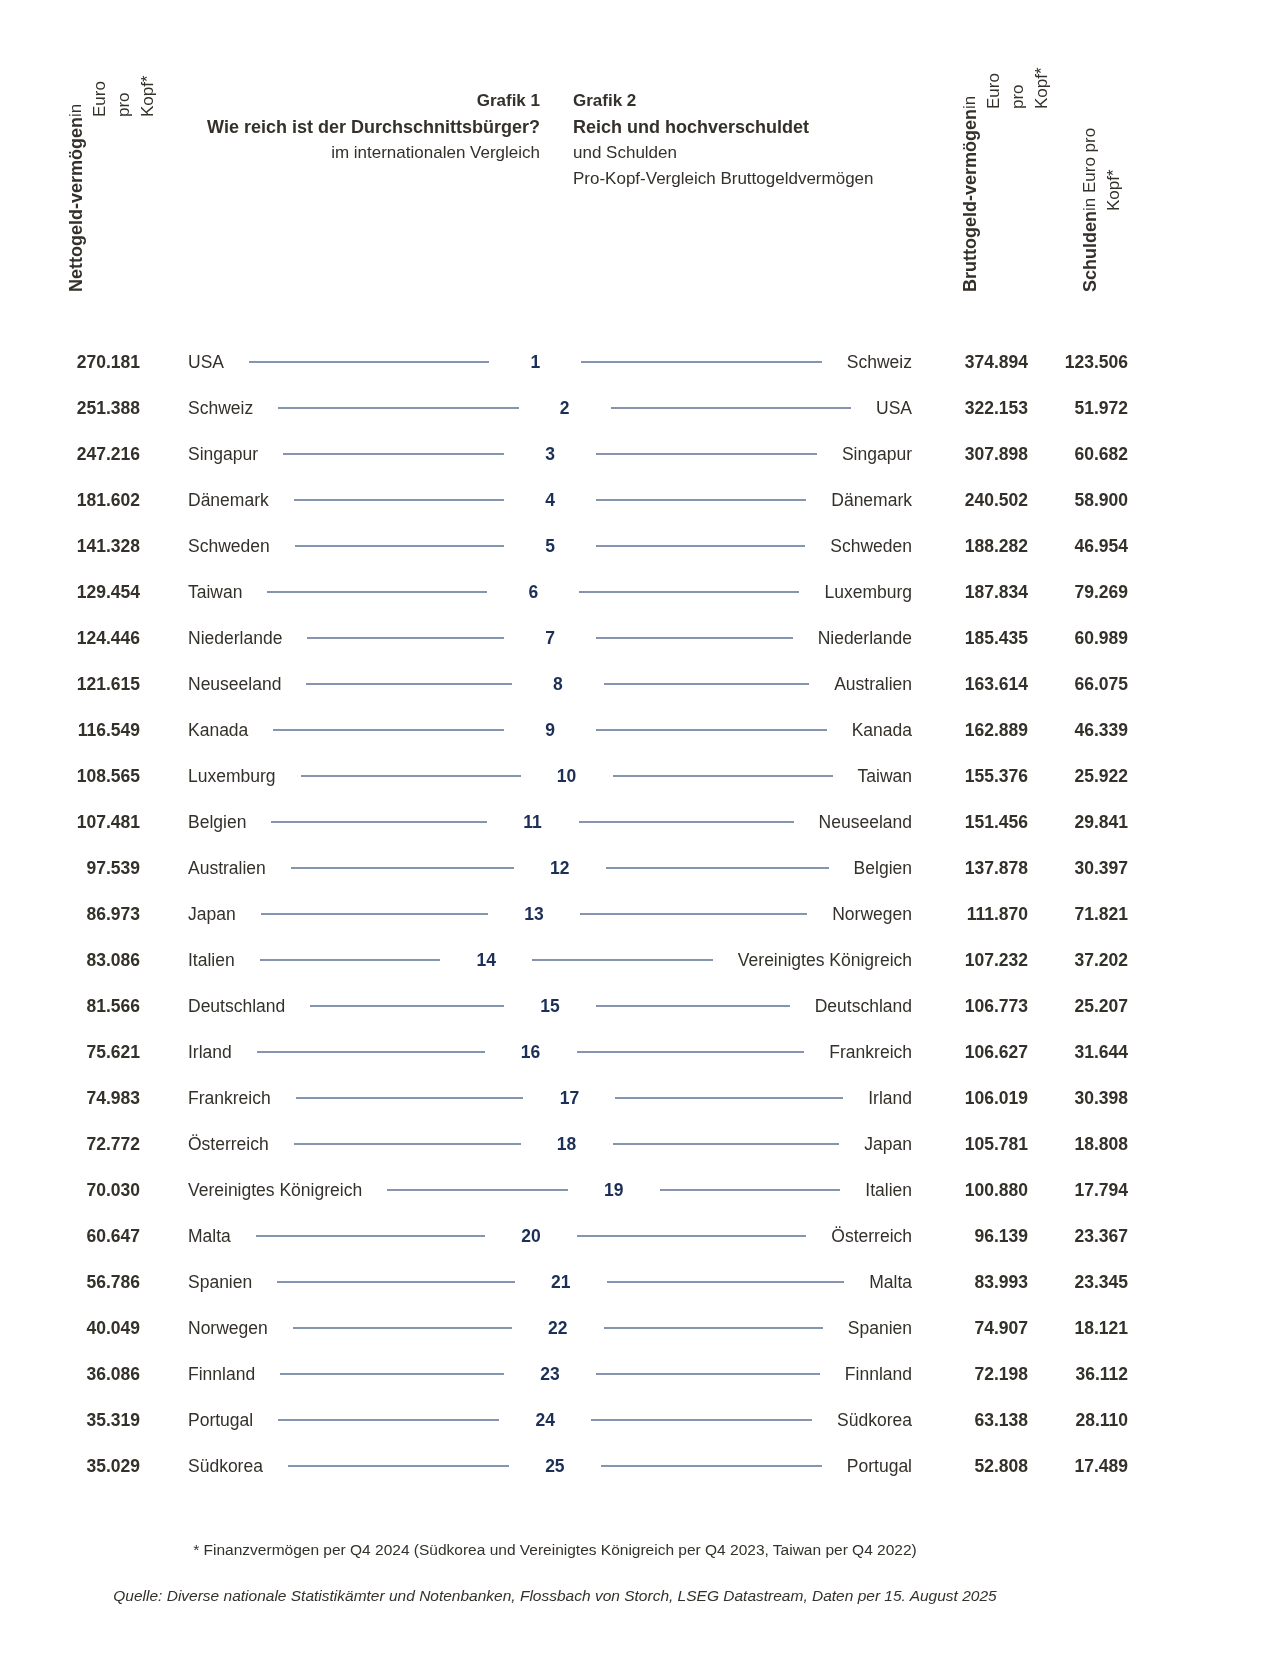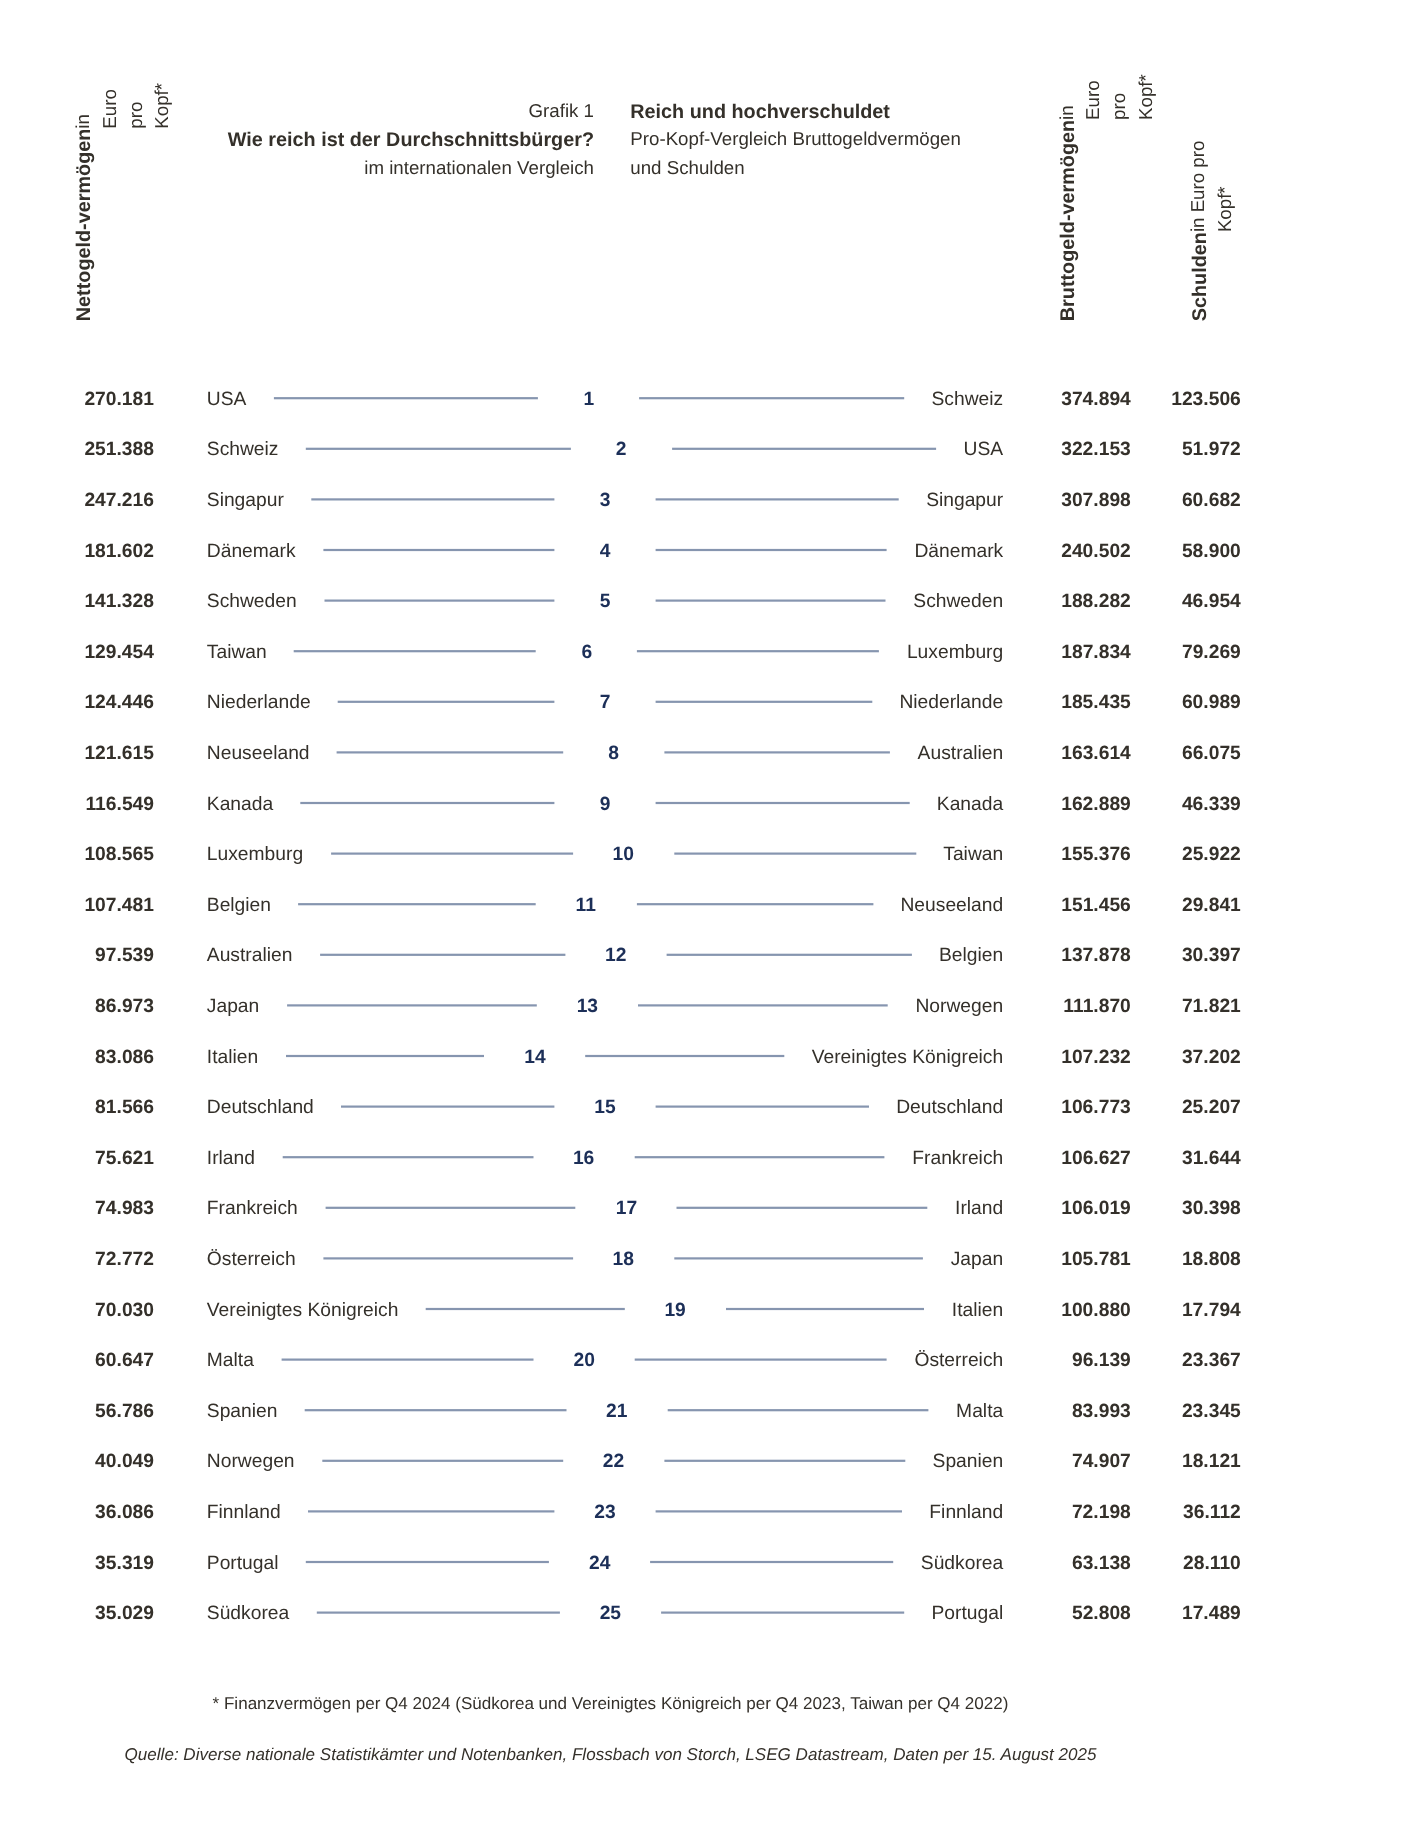--- a/index.html
+++ b/index.html
@@ -14,21 +14,21 @@
   
   .header{position:relative;height:339px;}
   .titles-left{
     position:absolute;left:0;top:88px;width:540px;text-align:right;
     font-size:17px;line-height:26px;
   }
   .titles-right{
     position:absolute;left:573px;top:88px;width:420px;text-align:left;
     font-size:17px;line-height:26px;
   }
-  .graf-label{font-weight:400;}
+  .graf-label{font-weight:700;}
   .graf-title{font-weight:700;font-size:18px;}
   .vlabel{
     position:absolute;
     height:165px;
     display:flex;flex-direction:row;
     writing-mode:vertical-rl;
     transform:rotate(180deg);
     line-height:24px;
     font-size:18px;
   }
@@ -74,23 +74,24 @@
 
 <div class="header">
 
   <div class="titles-left">
     <div class="graf-label">Grafik 1</div>
     <div class="graf-title">Wie reich ist der Durchschnittsbürger?</div>
     <div class="graf-sub">im internationalen Vergleich</div>
   </div>
 
   <div class="titles-right">
+    <div class="graf-label">Grafik 2</div>
     <div class="graf-title">Reich und hochverschuldet</div>
+    <div class="graf-sub">und Schulden</div>
     <div class="graf-sub">Pro-Kopf-Vergleich Bruttogeldvermögen</div>
-    <div class="graf-sub">und Schulden</div>
   </div>
 
   <div class="vlabel vlabel-net">
     <div class="bold">Nettogeld-</div>
     <div class="bold">vermögen</div>
     <div class="unit">in Euro pro Kopf*</div>
   </div>
 
   <div class="vlabel vlabel-brutto">
     <div class="bold">Bruttogeld-</div>

